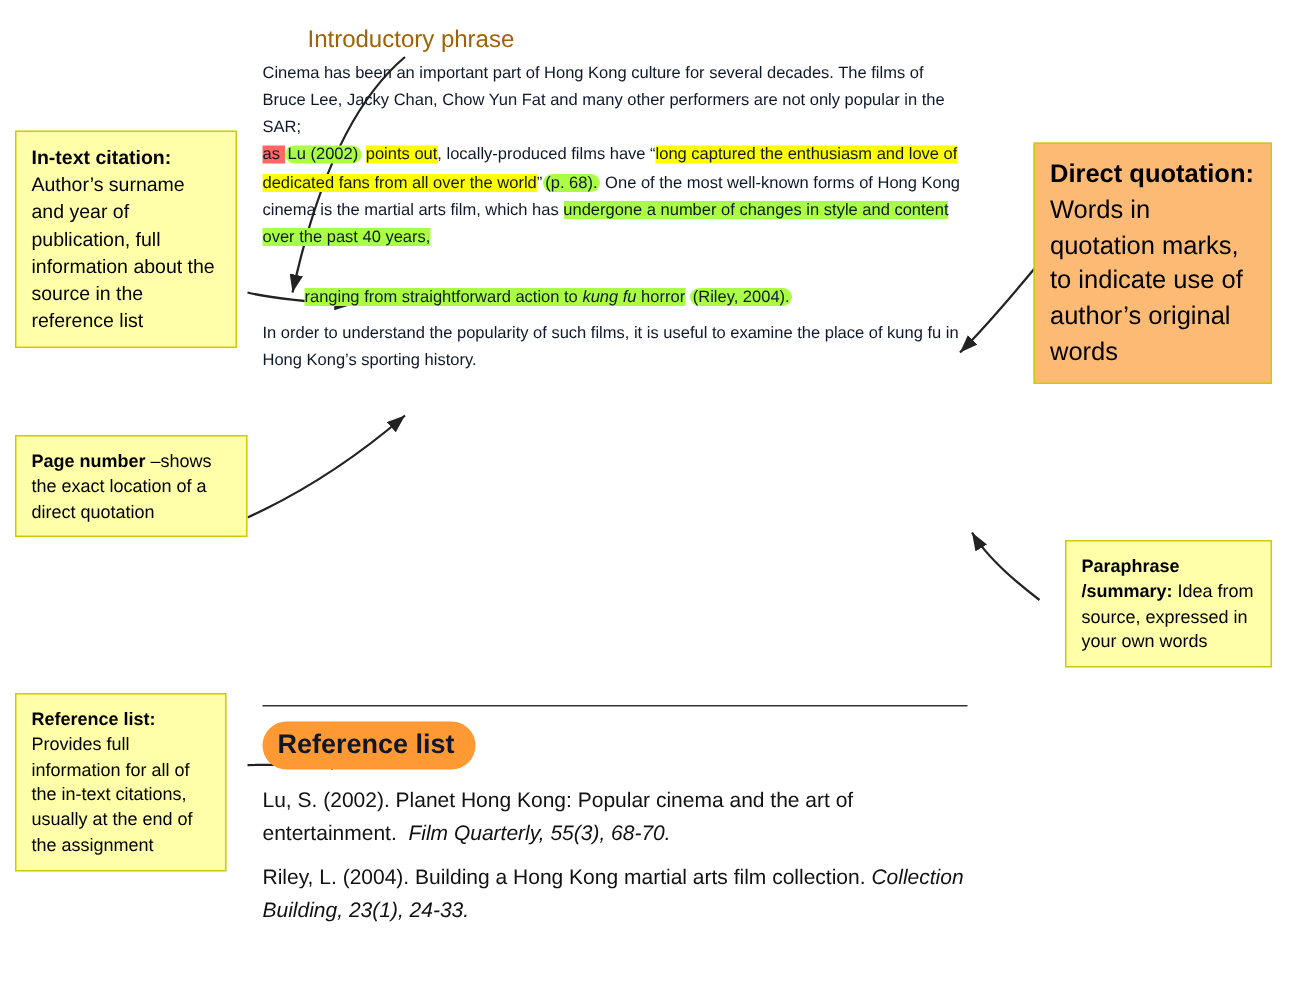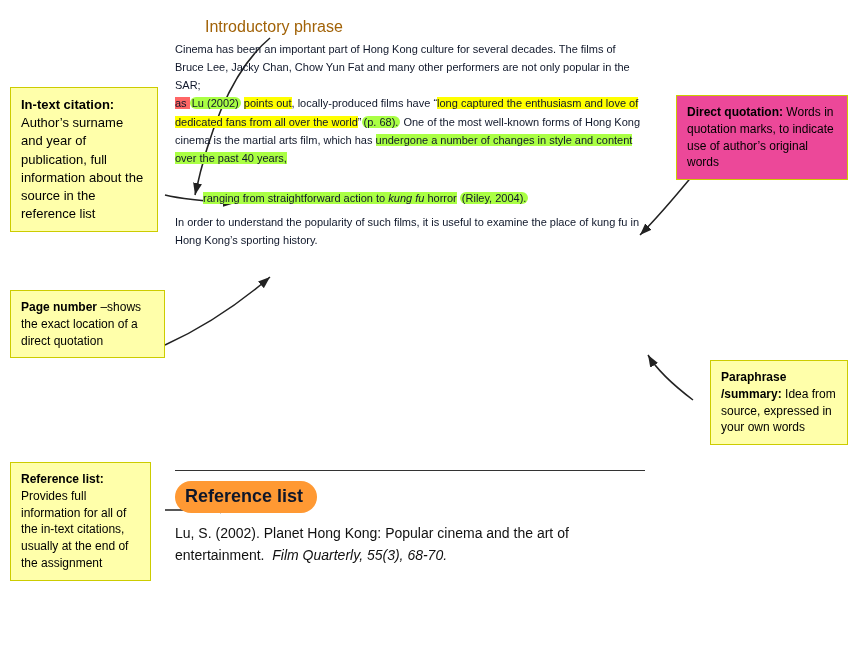--- a/index.html
+++ b/index.html
@@ -120,25 +120,25 @@
       border: 1.5px solid #cccc00;
       padding: 8px 10px;
       font-size: 12px;
       line-height: 1.4;
     }
 
     .direct-quote-box {
       position: absolute;
       right: 12px;
       top: 95px;
-      width: 172px;
-      background: #ec4899;
-      border: 1.5px solid #cccc00;
-      padding: 8px 10px;
-      font-size: 12px;
+      width: 159px;
+      background: #fdba74;
+      border: 1.5px solid #cccc00;
+      padding: 8px 10px;
+      font-size: 17px;
       line-height: 1.4;
     }
 
     .paraphrase-box {
       position: absolute;
       right: 12px;
       top: 360px;
       width: 138px;
       background: #ffffaa;
       border: 1.5px solid #cccc00;
@@ -218,15 +218,18 @@
     </p>
   </div>
 
   <div class="reference-section">
     <div class="reference-title">
       <span>Reference list</span>
     </div>
     <div class="reference-entry">
       <span>Lu, S. (2002). Planet Hong Kong: Popular cinema and the art of entertainment.&nbsp;&nbsp;<em>Film Quarterly, 55(3), 68-70.</em></span>
     </div>
+    <div class="reference-entry">
+      <span>Riley, L. (2004). Building a Hong Kong martial arts film collection. <em>Collection Building, 23(1), 24-33.</em></span>
+    </div>
   </div>
 
 </div>
 
 </body></html>

